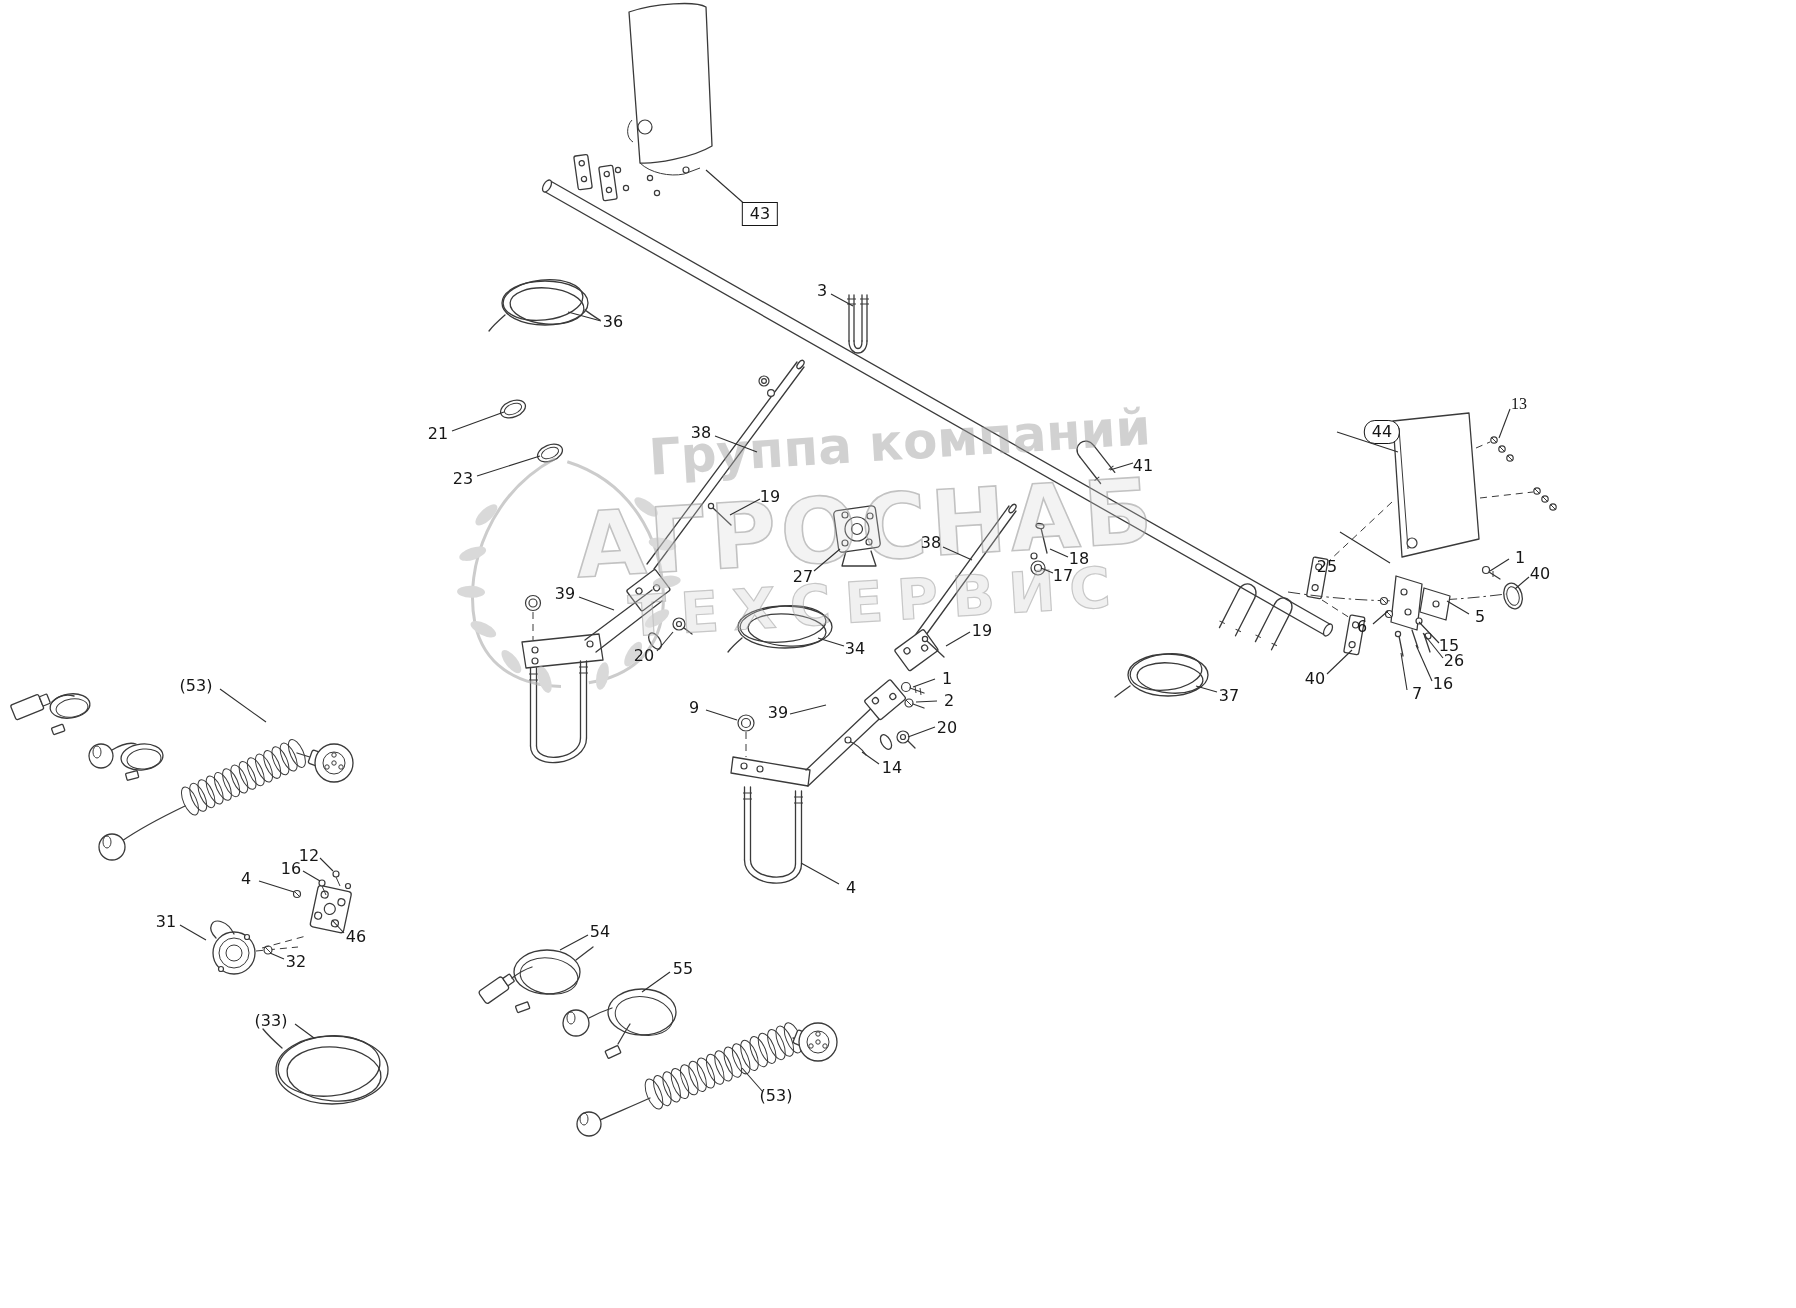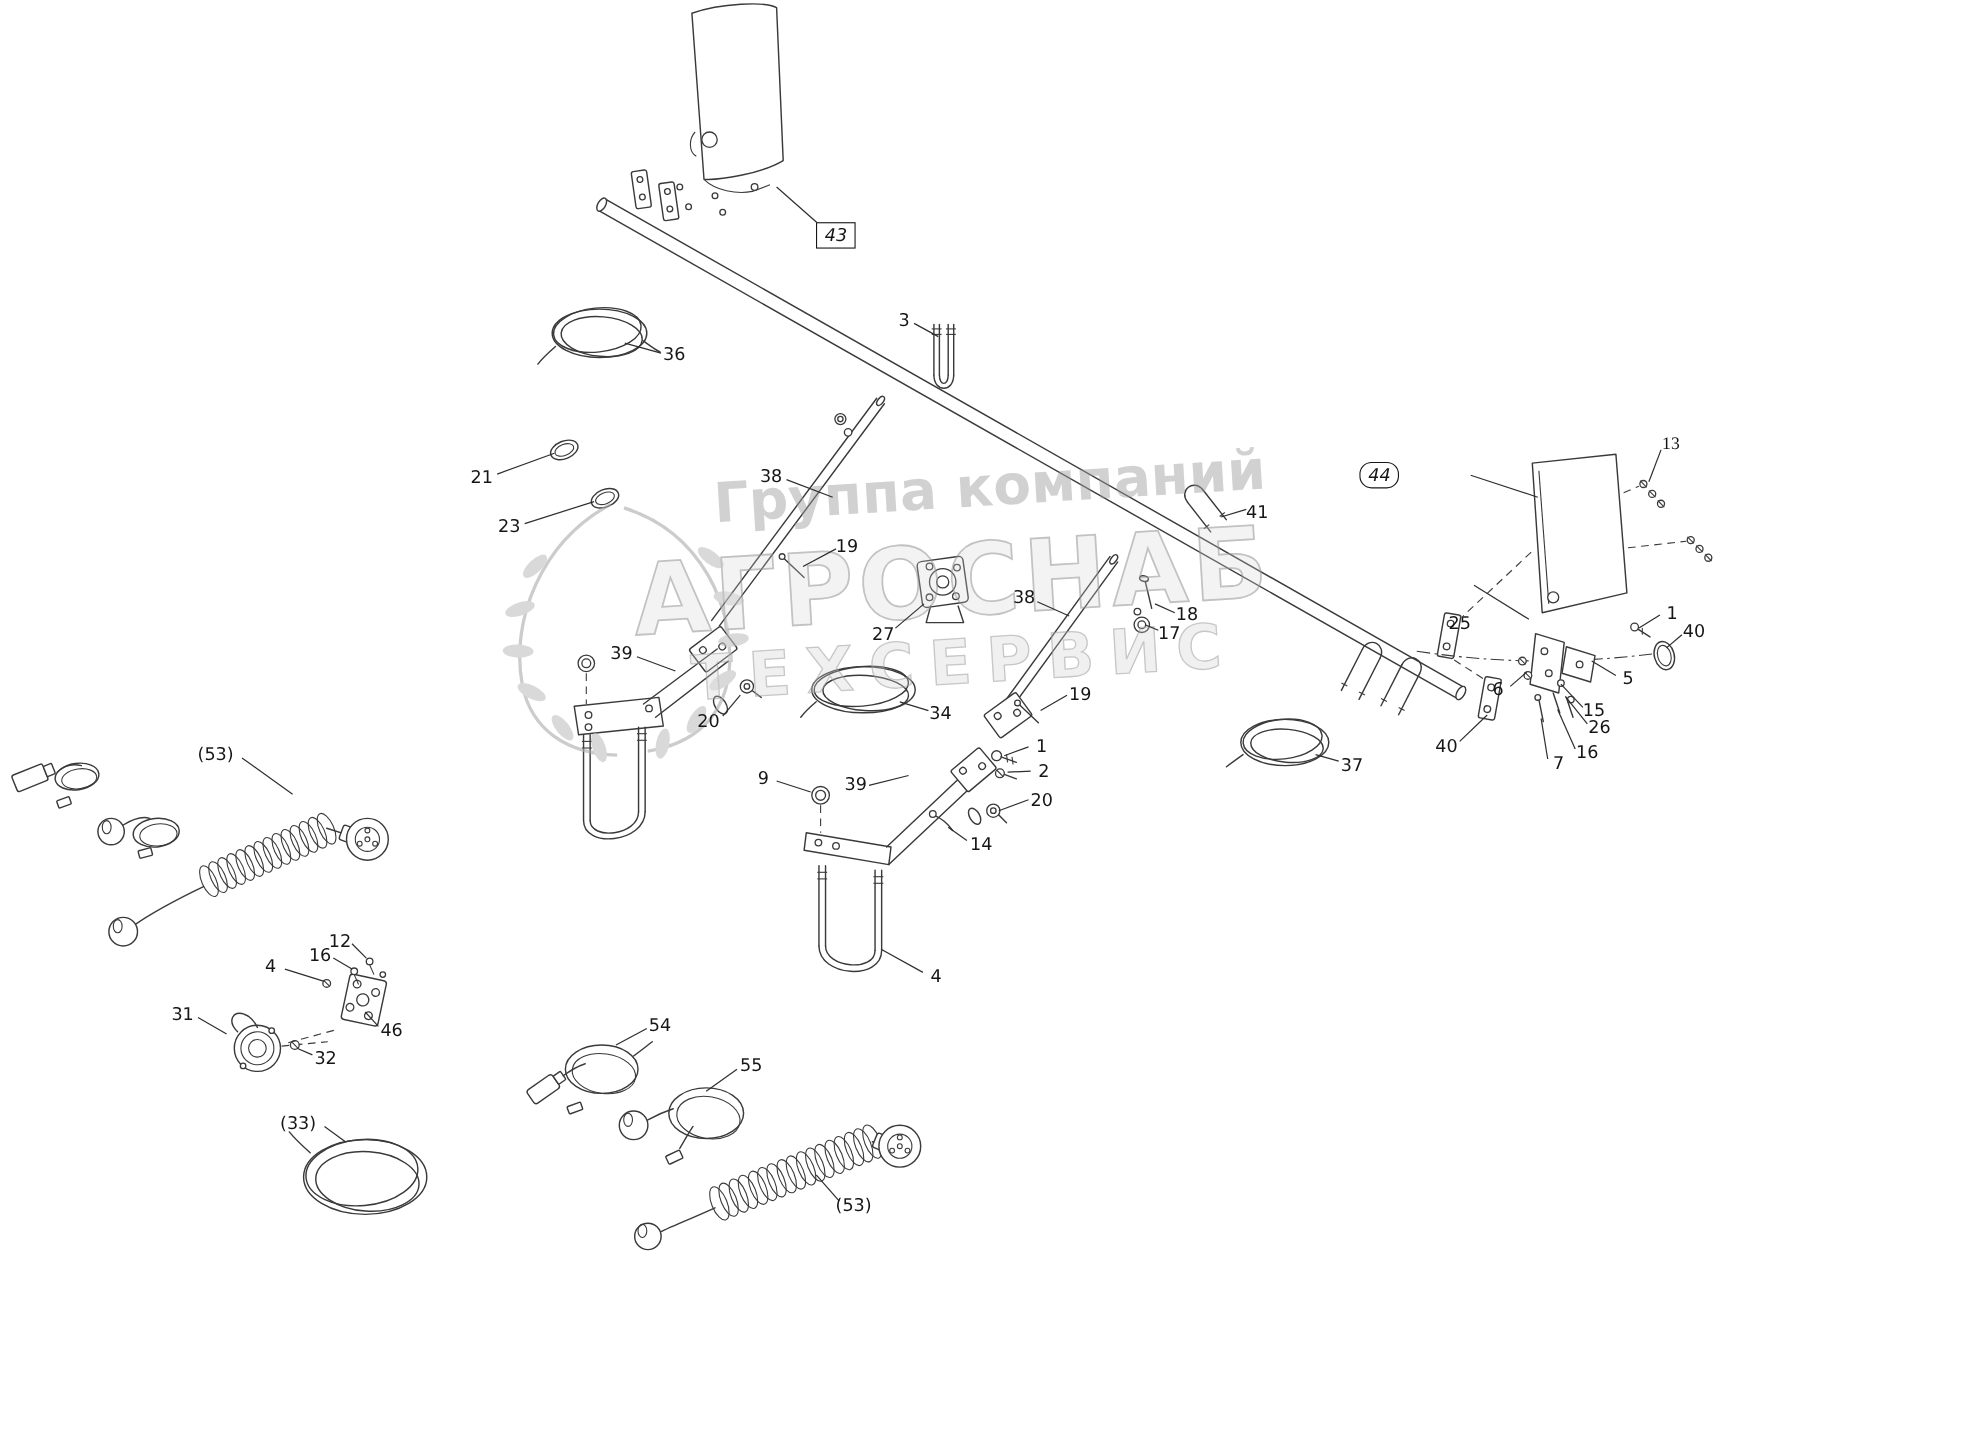--- a/index.html
+++ b/index.html
@@ -2,21 +2,21 @@
 <html><head>
 <meta charset="utf-8">
 <style>
   html,body{margin:0;padding:0;background:#ffffff;}
   .stage{position:relative;width:1796px;height:1308px;background:#fff;overflow:hidden;
          font-family:"DejaVu Sans",sans-serif;}
   svg{position:absolute;left:0;top:0;}
   #callouts{position:absolute;left:0;top:0;width:100%;height:100%;pointer-events:none;}
   .callout{position:absolute;transform:translate(-50%,-50%);font-size:16px;color:#161616;
            white-space:nowrap;line-height:1;font-family:"DejaVu Sans",sans-serif;}
-  .callout.boxed{border:1.7px solid #161616;padding:3px 7px;background:#fff;font-style:italic;}
+  .callout.boxed{border:1.7px solid #161616;padding:3px 7px;background:#fff;}
   .ln{fill:none;stroke:#3a3a3a;stroke-width:1.3;stroke-linecap:round;stroke-linejoin:round;}
   .lnw{fill:#ffffff;stroke:#3a3a3a;stroke-width:1.3;stroke-linejoin:round;}
   .lnt{fill:none;stroke:#3a3a3a;stroke-width:1;}
   .dash{stroke-dasharray:7 5;}
   .ddot{stroke-dasharray:12 4 2.5 4;}
   .leader{fill:none;stroke:#2e2e2e;stroke-width:1.1;}
   .hole{fill:#fff;stroke:#3a3a3a;stroke-width:1.2;}
   .leaf{fill:#c1c1c1;stroke:none;}
   .wm1{font-weight:bold;fill:#9e9e9e;fill-opacity:.78;}
   .wm2{font-weight:bold;fill:#d2d2d2;fill-opacity:.45;stroke:#9a9a9a;stroke-width:1.6;}
@@ -527,21 +527,21 @@
       <div class="callout" style="left: 770px; top: 497px;">19</div>
       <div class="callout" style="left: 803px; top: 577px;">27</div>
       <div class="callout" style="left: 1143px; top: 466px;">41</div>
       <div class="callout" style="left: 1079px; top: 559px;">18</div>
       <div class="callout" style="left: 1063px; top: 576px;">17</div>
       <div class="callout" style="left: 565px; top: 594px;">39</div>
       <div class="callout" style="left: 644px; top: 656px;">20</div>
       <div class="callout" style="left: 855px; top: 649px;">34</div>
       <div class="callout" style="left: 931px; top: 543px;">38</div>
       <div class="callout" style="left: 982px; top: 631px;">19</div>
-      <div class="callout boxed" style="left: 1254px; top: 432px; border-radius: 11px;">44</div>
+      <div class="callout boxed" style="left: 1382px; top: 432px; border-radius: 11px;">44</div>
       <div class="callout" style="left: 1519px; top: 404px; font-family: Liberation Serif, serif;">13</div>
       <div class="callout" style="left: 1327px; top: 527px; margin-top: 40px;">25</div>
       <div class="callout" style="left: 1520px; top: 558px;">1</div>
       <div class="callout" style="left: 1540px; top: 574px;">40</div>
       <div class="callout" style="left: 1480px; top: 617px;">5</div>
       <div class="callout" style="left: 1449px; top: 646px;">15</div>
       <div class="callout" style="left: 1454px; top: 661px;">26</div>
       <div class="callout" style="left: 1443px; top: 684px;">16</div>
       <div class="callout" style="left: 1315px; top: 679px;">40</div>
       <div class="callout" style="left: 1362px; top: 627px;">6</div>

